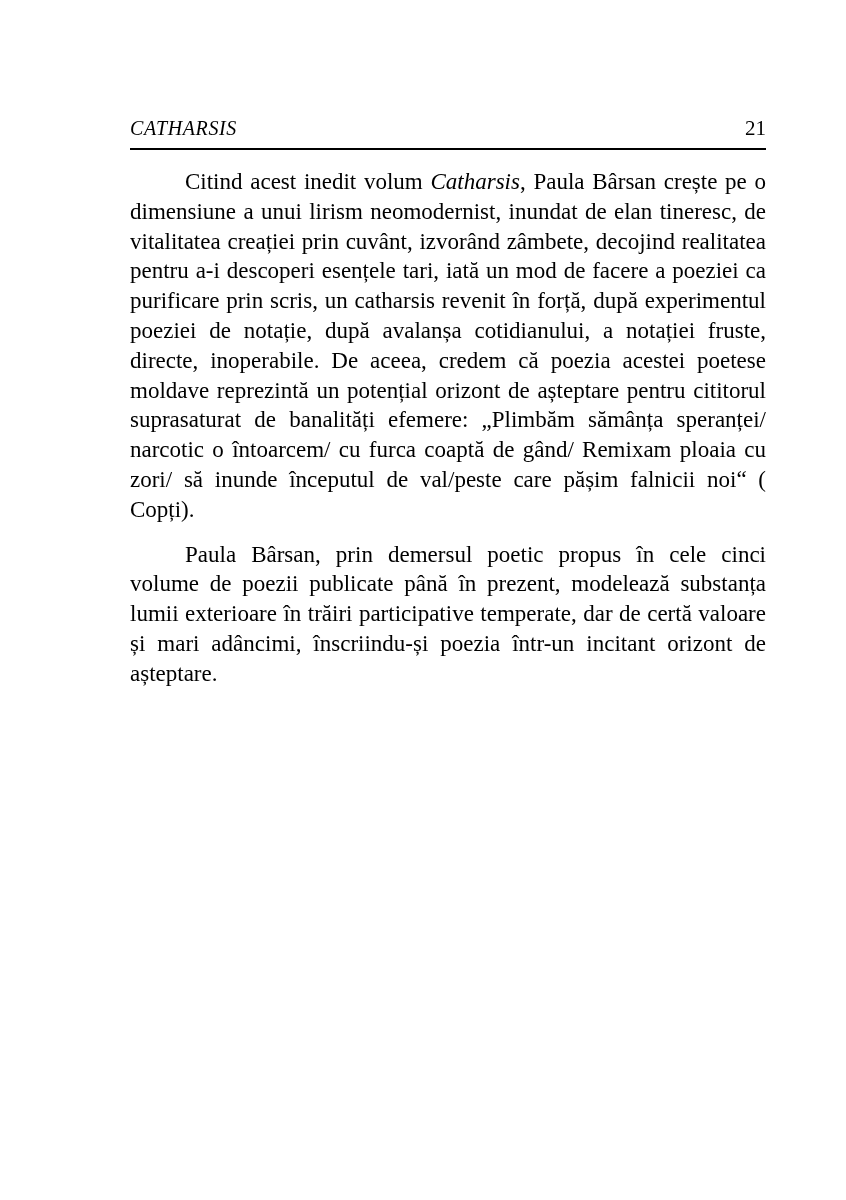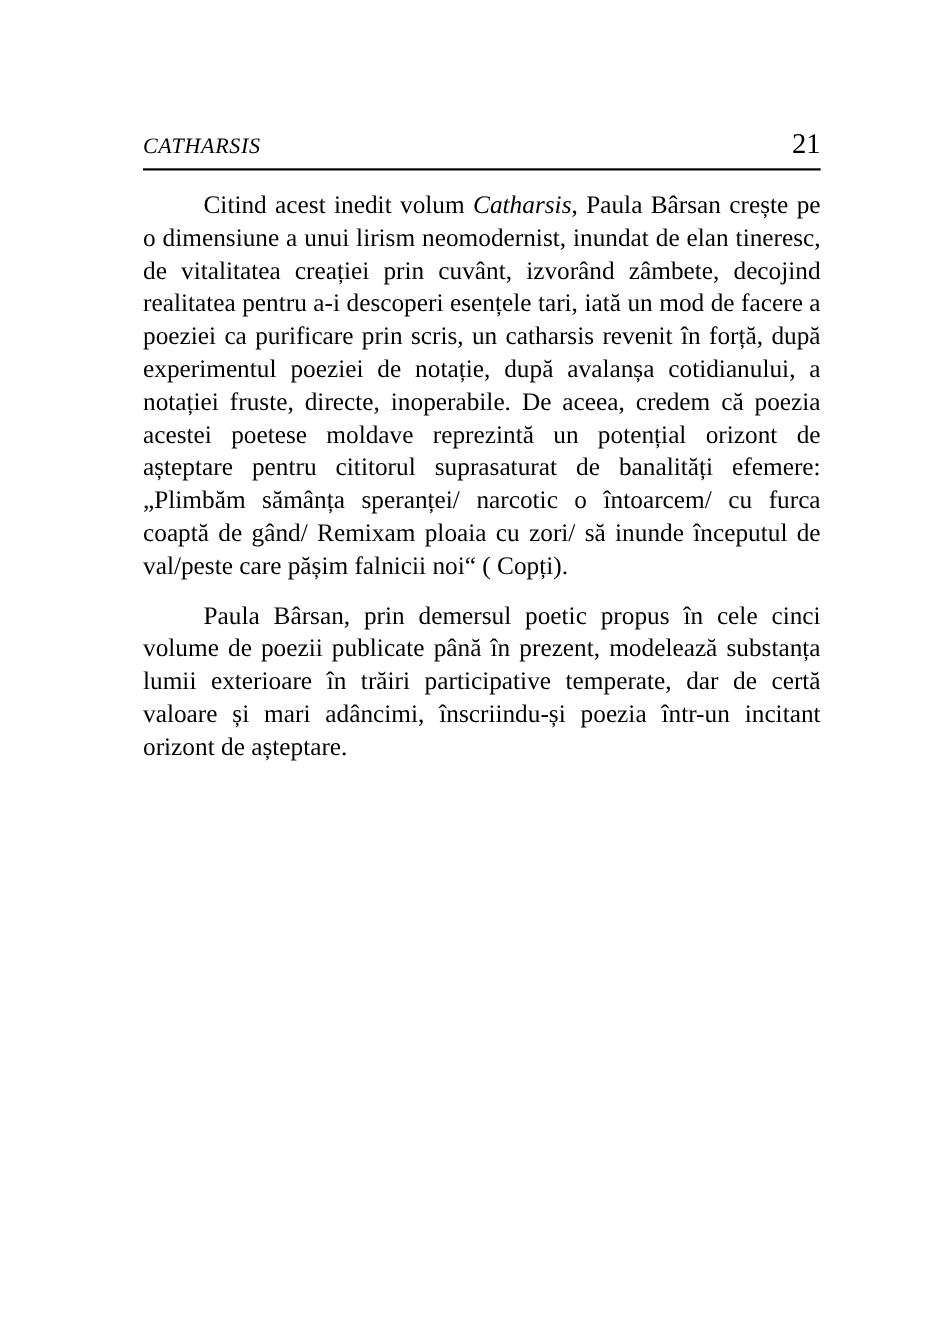--- a/index.html
+++ b/index.html
@@ -11,34 +11,34 @@
     color: #000000;
     position: relative;
     overflow: hidden;
   }
   .page {
     position: absolute;
     top: 0; left: 0;
     width: 846px;
     height: 1200px;
     background: #ffffff;
-    padding: 116px 100px 0 130px;
+    padding: 116px 80px 0 130px;
   }
   .page-header {
     display: flex;
     justify-content: space-between;
     align-items: baseline;
   }
   .header-title {
     font-style: italic;
     font-size: 20px;
     letter-spacing: 0.6px;
   }
   .page-number {
-    font-size: 26px;
+    font-size: 21px;
   }
   .header-rule {
     border: none;
     border-top: 2px solid #000000;
     margin-top: 7px;
     height: 0;
   }
   .page-body {
     margin-top: 17px;
     font-size: 23px;

